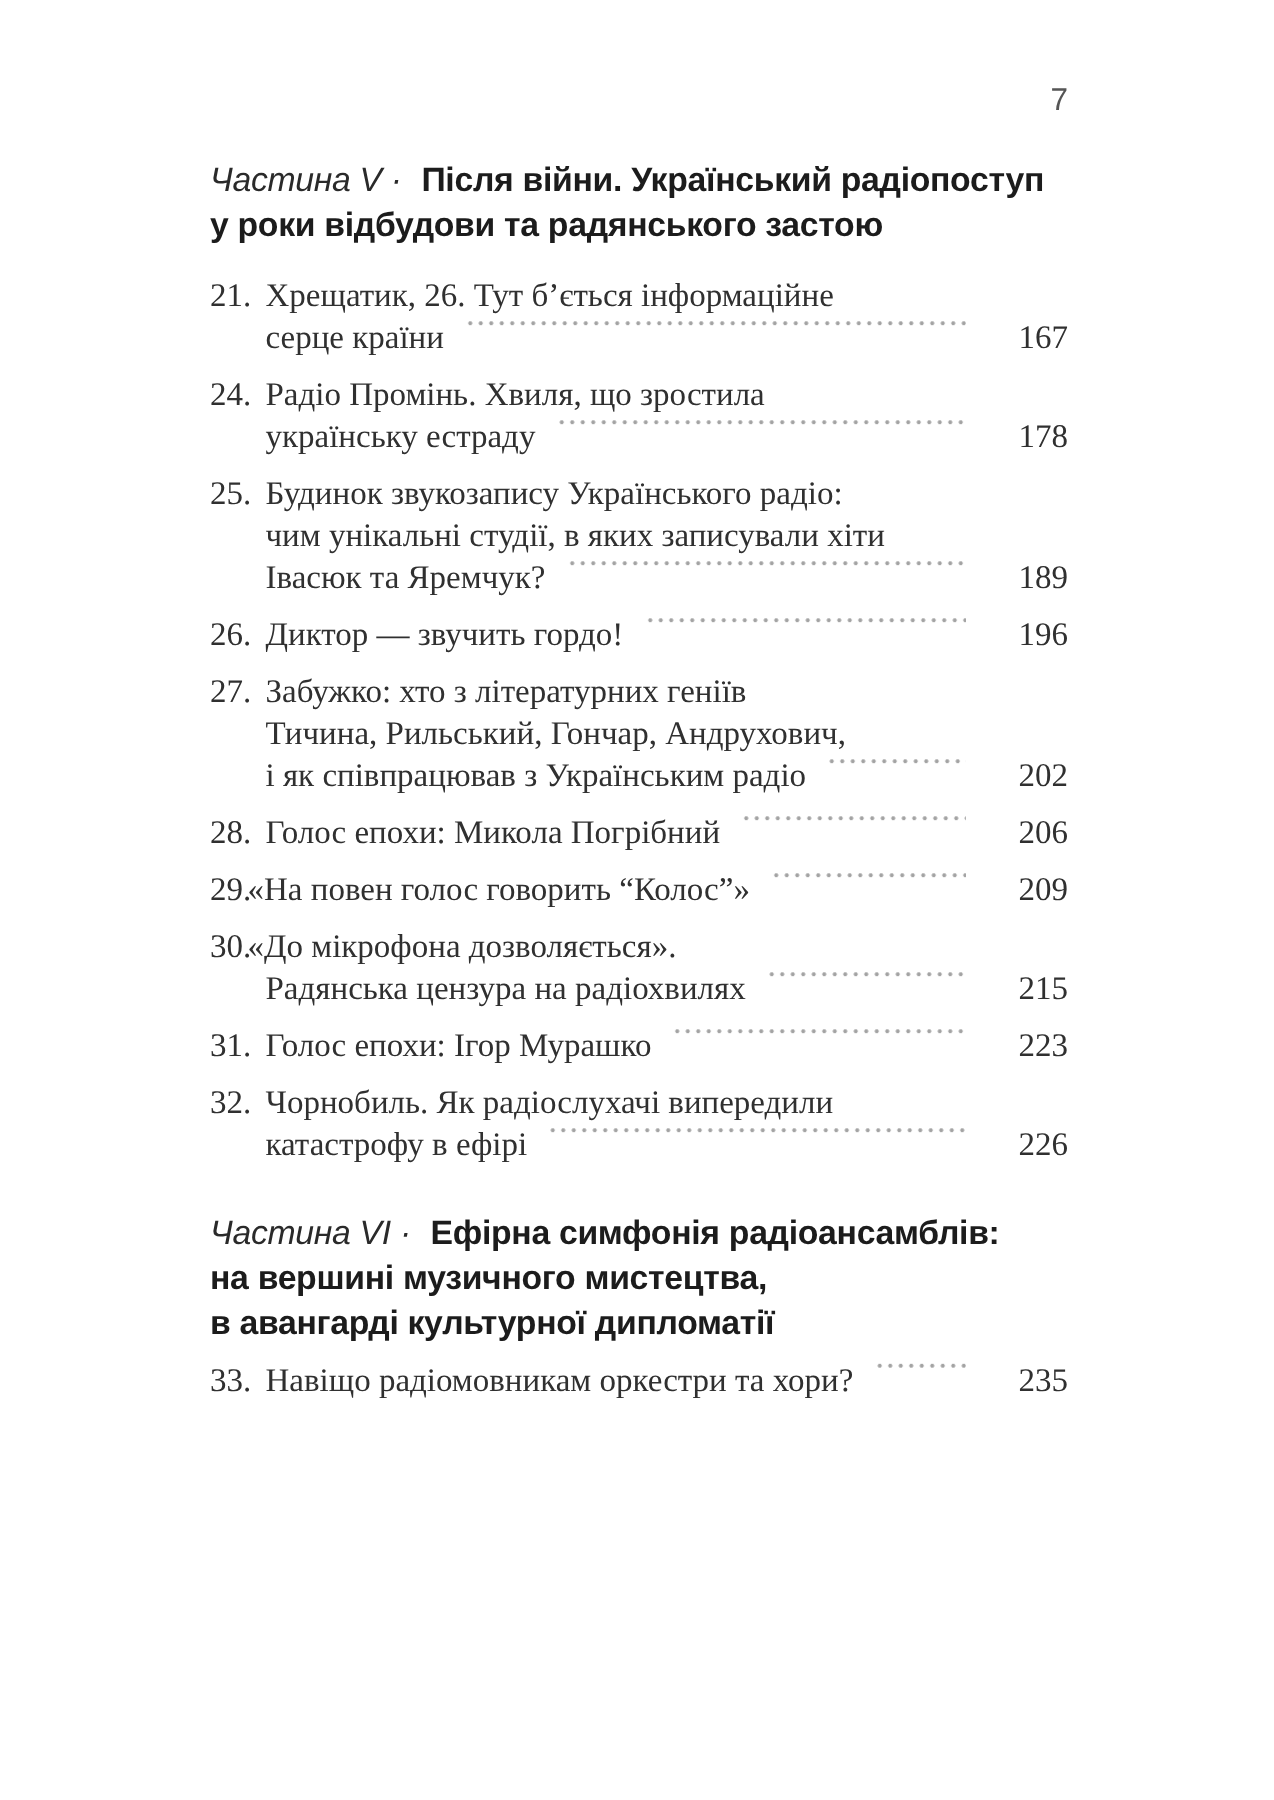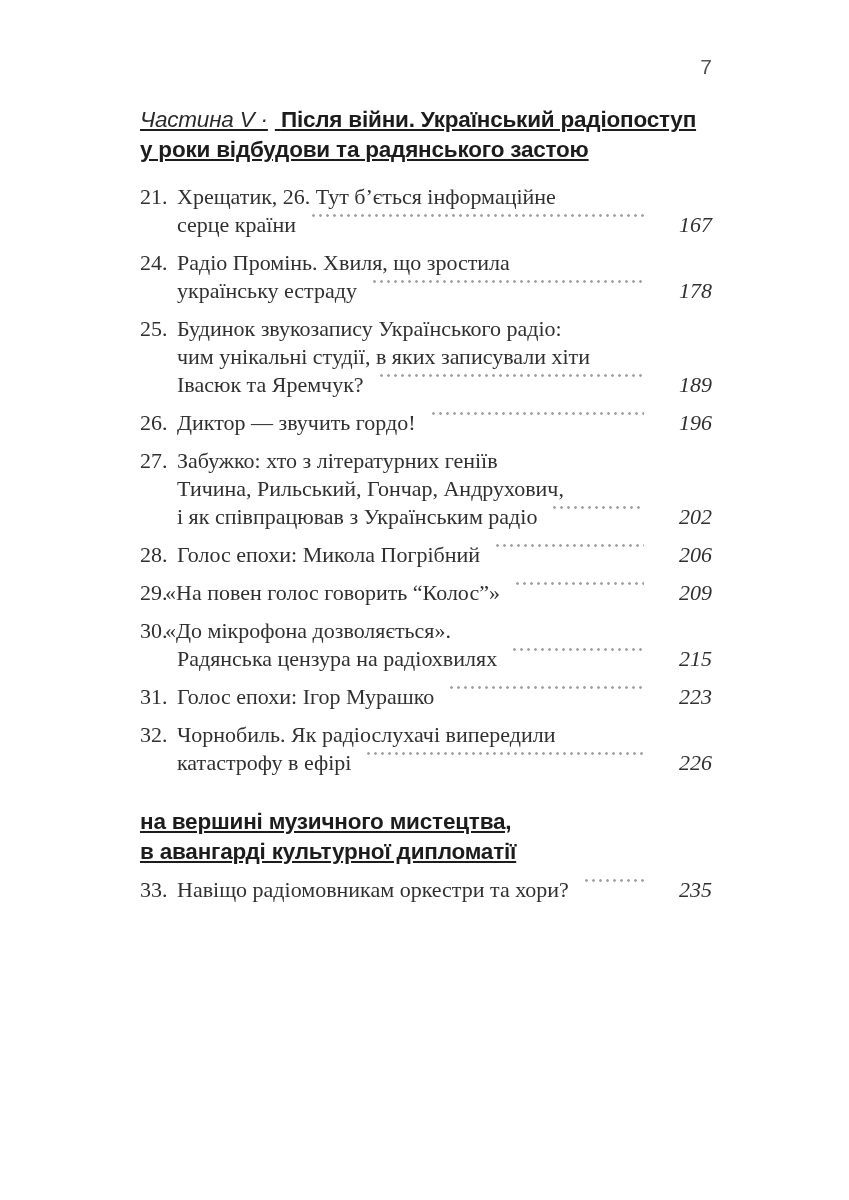--- a/index.html
+++ b/index.html
@@ -27,21 +27,21 @@
     margin: 0;
     font-family: "Liberation Sans", "DejaVu Sans", sans-serif;
     font-size: 22.5px;
     line-height: 30px;
     font-weight: normal;
     letter-spacing: -0.2px;
     color: #1c1c1c;
   }
   .heading-v  { margin-top: 26px; }
   .heading-vi { margin-top: 30px; }
-  .h-line { display: block; text-decoration: underline; }
+  .h-line { display: block; }
   .h-label {
     font-style: italic;
     font-weight: normal;
     color: #2a2a2a;
     margin-right: 7px;
   }
   .h-title { font-weight: bold; }
   
   .entries { margin-top: 18px; }
   .entries-vi { margin-top: 9px; }
@@ -58,21 +58,21 @@
   .txt.hang { margin-left: -12px; }
   .leader {
     flex: 1 1 auto;
     min-width: 0;
     height: 9px;
     margin: 0 22px 0 14px;
     background-image: radial-gradient(circle, #a3a3a3 1.1px, rgba(0,0,0,0) 1.6px);
     background-size: 7px 9px;
     background-repeat: repeat-x;
   }
-  .pg { flex: none; width: 46px; text-align: right; font-style: italic; }
+  .pg { flex: none; width: 46px; text-align: right; }
 </style>
 </head>
 <body>
 
 <div class="page">
 
   <div class="folio">7</div>
 
   <section>
     <h2 class="heading heading-v">
@@ -205,20 +205,24 @@
               <span class="leader"></span>
               <span class="pg">226</span>
             </span>
           </span>
         </div>
       </div>
   </section>
 
   <section>
     <h2 class="heading heading-vi">
+      <span class="h-line">
+        <em class="h-label">Частина VI ·</em>
+        <b class="h-title">Ефірна симфонія радіоансамблів:</b>
+      </span>
       <b class="h-line h-title">на вершині музичного мистецтва,</b>
       <b class="h-line h-title">в авангарді культурної дипломатії</b>
     </h2>
     <div class="entries entries-vi">
         <div class="entry">
           <span class="num">33.</span>
           <span class="content">
             <span class="line">
               <span class="txt">Навіщо радіомовникам оркестри та хори?</span>
               <span class="leader"></span>

